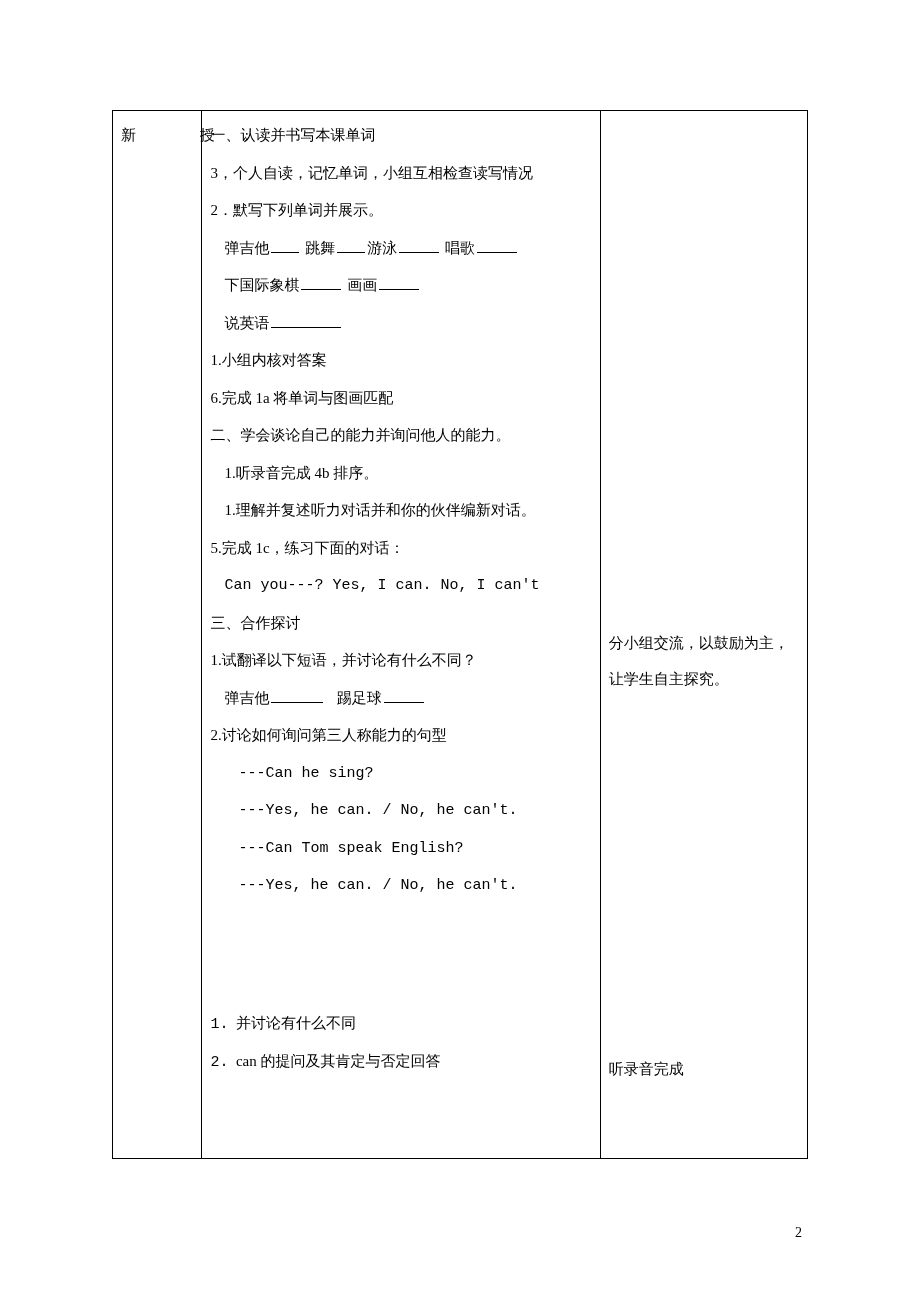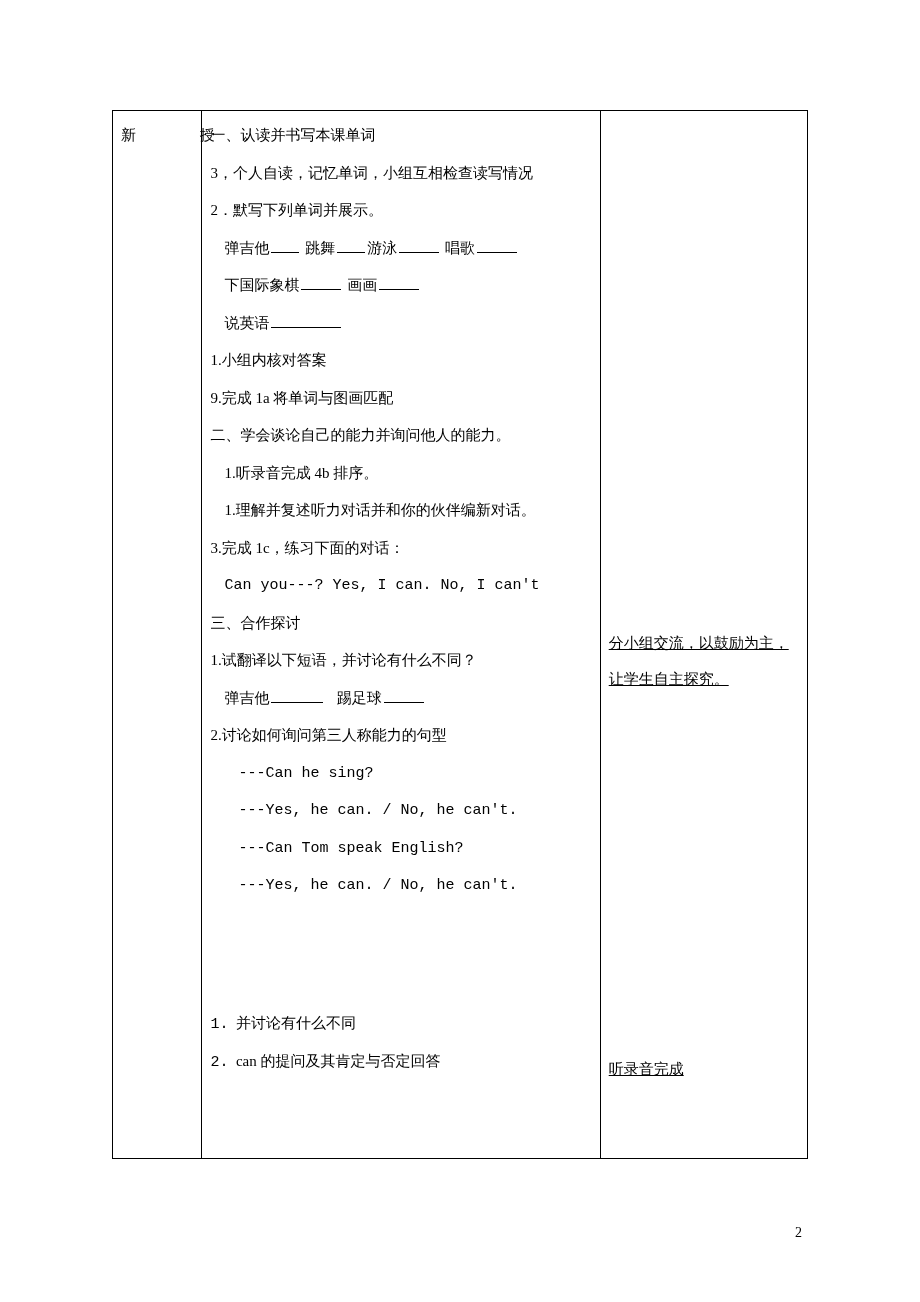--- a/index.html
+++ b/index.html
@@ -22,21 +22,21 @@
       table-layout: fixed;
     }
     table.main td {
       border: 1px solid #000;
       vertical-align: top;
       padding: 6px 8px;
       font-size: 15px;
     }
     .col-left { width: 88px; }
     .col-mid { width: 392px; }
-    .col-right { width: 204px; text-decoration: underline; }
+    .col-right { width: 204px; }
     .col-left .label {
       letter-spacing: 2em;
       white-space: nowrap;
     }
     .mid-content { line-height: 2.5; }
     .blank-short { display: inline-block; border-bottom: 1px solid #000; min-width: 28px; height: 1em; vertical-align: baseline; margin: 0 2px; }
     .blank-med { display: inline-block; border-bottom: 1px solid #000; min-width: 40px; height: 1em; vertical-align: baseline; margin: 0 2px; }
     .blank-long { display: inline-block; border-bottom: 1px solid #000; min-width: 70px; height: 1em; vertical-align: baseline; margin: 0 2px; }
     .blank-xlong { display: inline-block; border-bottom: 1px solid #000; min-width: 52px; height: 1em; vertical-align: baseline; margin: 0 2px; }
     .indent1 { padding-left: 14px; }
@@ -75,25 +75,25 @@
             <span>唱歌</span><span class="blank-med"></span>
           </div>
           <div class="indent1">
             <span>下国际象棋</span><span class="blank-med"></span>
             <span>画画</span><span class="blank-med"></span>
           </div>
           <div class="indent1">
             <span>说英语</span><span class="blank-long"></span>
           </div>
           <div>1.小组内核对答案</div>
-          <div>9.完成 1a 将单词与图画匹配</div>
+          <div>6.完成 1a 将单词与图画匹配</div>
           <div>二、学会谈论自己的能力并询问他人的能力。</div>
           <div class="indent1">1.听录音完成 4b 排序。</div>
           <div class="indent1">1.理解并复述听力对话并和你的伙伴编新对话。</div>
-          <div>3.完成 1c，练习下面的对话：</div>
+          <div>5.完成 1c，练习下面的对话：</div>
           <div class="indent1 mono">Can you---?  Yes, I can.   No, I can't</div>
           <div>三、合作探讨</div>
           <div>1.试翻译以下短语，并讨论有什么不同？</div>
           <div class="indent1">
             <span>弹吉他</span><span class="blank-xlong"></span>&nbsp;&nbsp;
             <span>踢足球</span><span class="blank-med"></span>
           </div>
           <div>2.讨论如何询问第三人称能力的句型</div>
           <div class="indent2 mono">---Can he sing?</div>
           <div class="indent2 mono">---Yes, he can. / No, he can't.</div>

